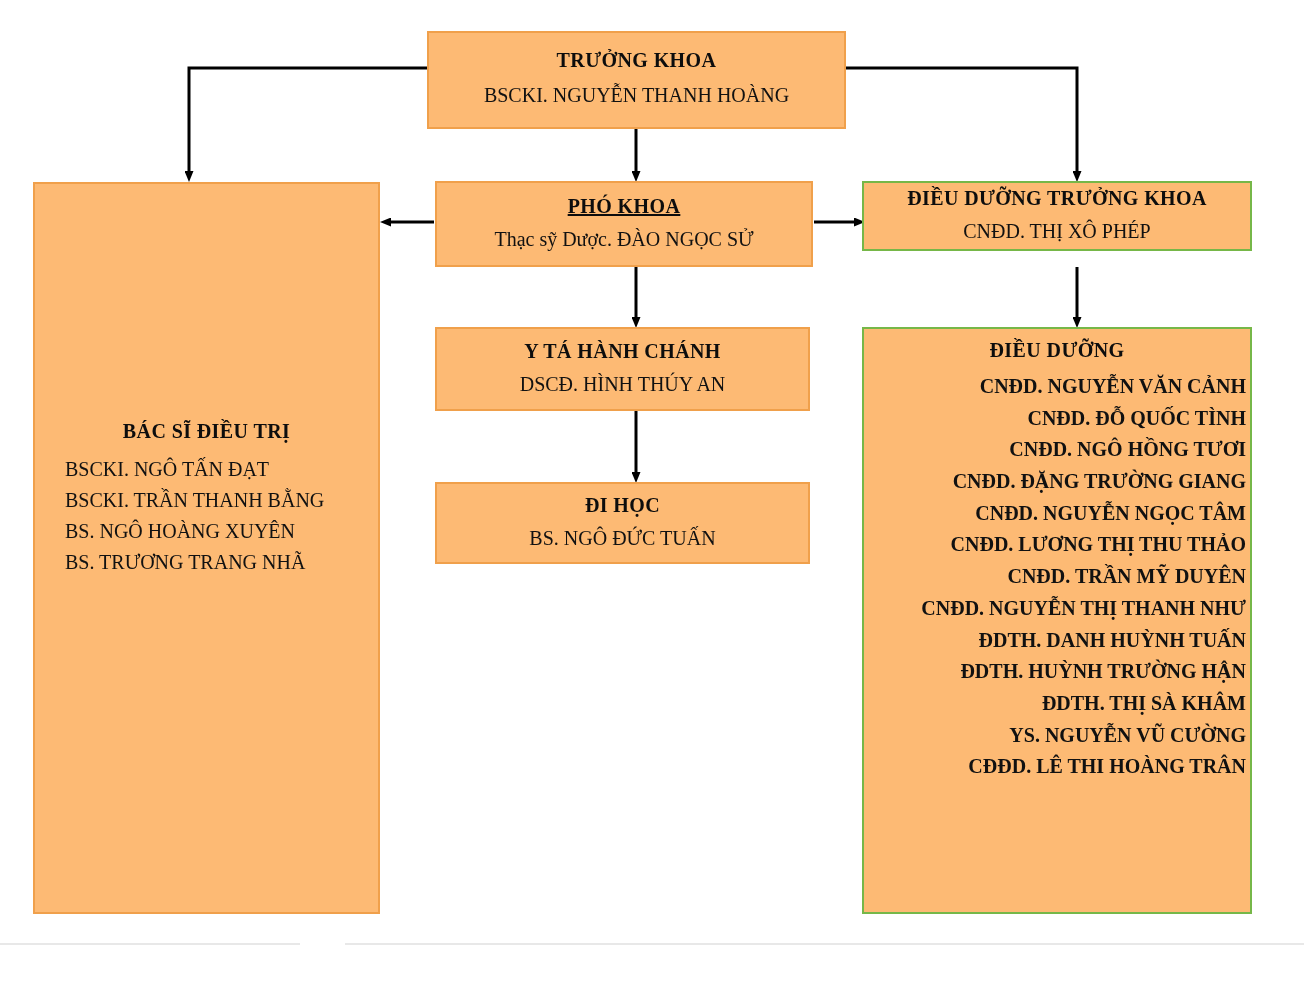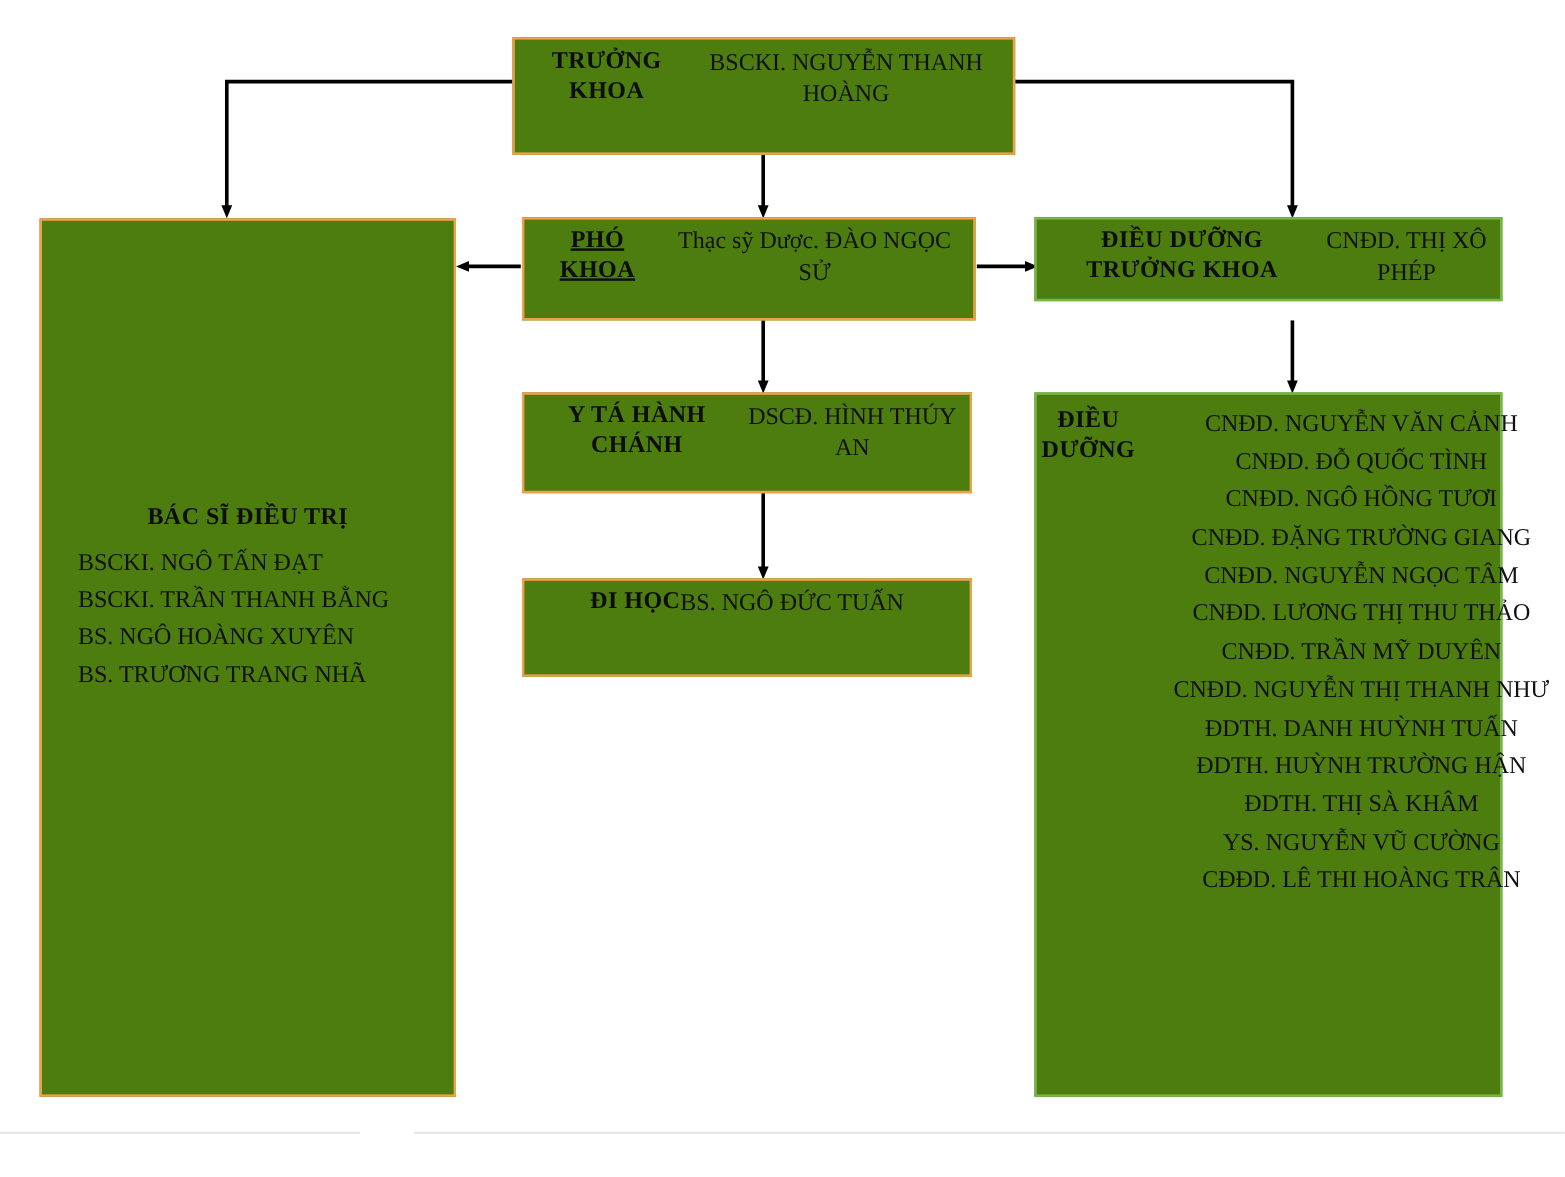--- a/index.html
+++ b/index.html
@@ -27,24 +27,25 @@
     top: 0;
     width: 1304px;
     height: 981px;
     z-index: 1;
   }
 
   
   .node {
     position: absolute;
     box-sizing: border-box;
-    background: #4d7c0f;
+    background: #fdba74;
     z-index: 2;
     text-align: center;
     display: flex;
+    flex-direction: column;
     align-items: stretch;
     justify-content: center;
   }
   .node.orange { border: 2px solid #F0A04B; }
   .node.green  { border: 2px solid #76B748; }
 
   .node-title {
     font-weight: bold;
     font-size: 20px;
     letter-spacing: 0.4px;
@@ -122,23 +123,24 @@
   #node-bac-si .roster li { text-align: left; padding-left: 16px; }
 
   
   #node-dieu-duong {
     left: 862px; top: 327px; width: 390px; height: 587px;
     justify-content: flex-start;
     padding: 9px 4px 4px;
   }
   #node-dieu-duong .node-title { margin-bottom: 8px; }
   #node-dieu-duong .roster li {
-    text-align: center;
+    text-align: right;
     padding-left: 32px;
     line-height: 1.585;
+    font-weight: bold;
   }
 
   
   .footer-rule {
     position: absolute;
     height: 2px;
     background: #e8e8e8;
     z-index: 0;
   }
   #footer-rule-left  { left: 0px;    top: 943px; width: 300px; }

